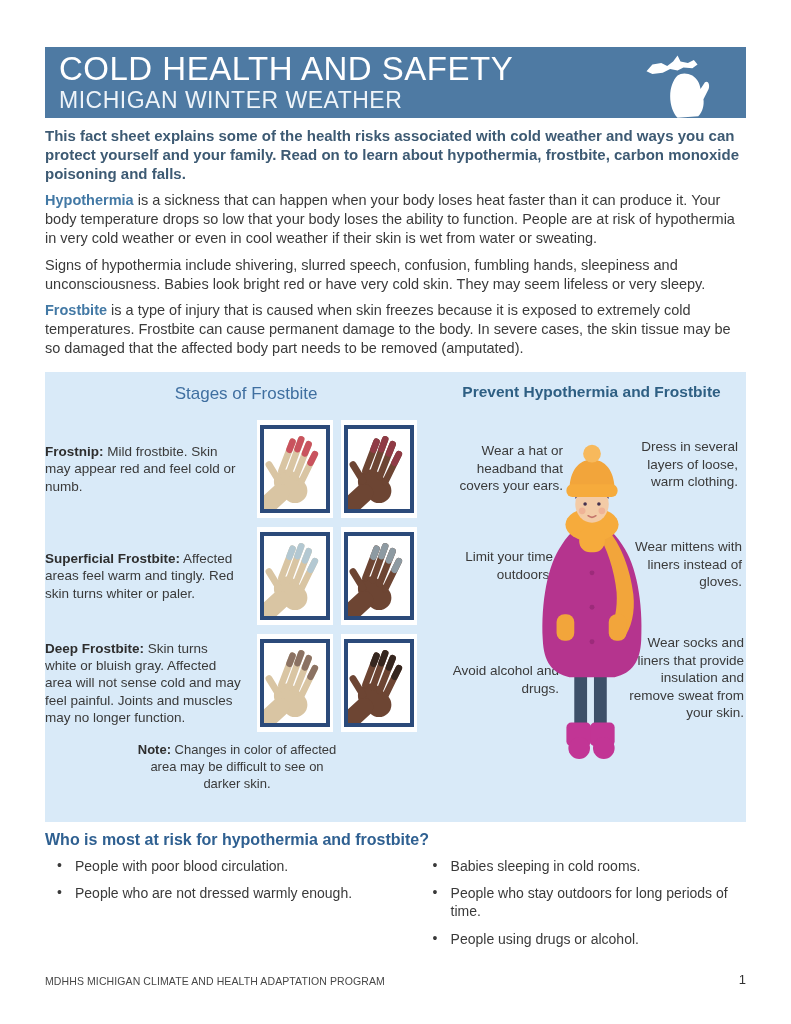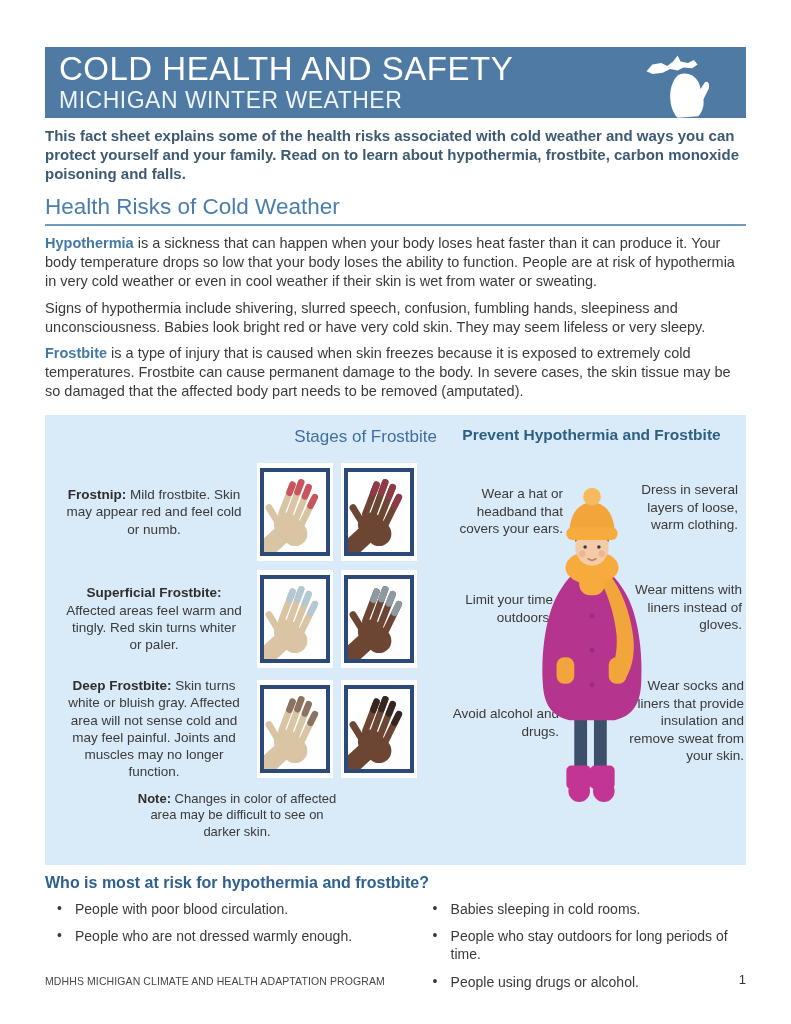--- a/index.html
+++ b/index.html
@@ -60,28 +60,28 @@
 
   
   .infobox{
     margin-top:14px;
     background:var(--boxblue);
     height:450px;
     display:flex;
   }
   .stages-col{width:392px;padding-top:12px;}
   .stages-title{
-    text-align:right;color:var(--stagetitle);
+    text-align:center;color:var(--stagetitle);
     font-size:17px;font-weight:400;margin-left:10px;
   }
   .stage-row{display:flex;align-items:center;margin-top:9px;}
   .stage-row.first{margin-top:16px;}
   .stage-text{
-    width:208px;padding:0 10px 0 20px;
-    text-align:center;font-size:13.5px;line-height:1.28;color:var(--body);
+    width:208px;padding:0 10px 0 0;
+    text-align:left;font-size:13.5px;line-height:1.28;color:var(--body);
   }
   .stage-text b{color:#2e2e2e;}
   .frames{display:flex;gap:8px;margin-left:4px;}
   .frame-wrap{background:#fff;padding:5px 3px;}
   .frame{
     width:70px;height:88px;background:#fff;
     border:4px solid var(--navy);
     overflow:hidden;
   }
   .hand{width:100%;height:100%;display:block;}
@@ -153,21 +153,20 @@
     <svg class="mi-icon" viewBox="0 0 100 100" aria-hidden="true">
       <g fill="#ffffff">
         <path d="M2,34 L10,25 L22,23 L30,27 L38,21 L44,13 L48,21 L58,23 L66,19 L71,25 L64,30 L52,29 L44,33 L34,31 L24,36 L10,38 Z"></path>
         <path d="M44,40 C38,46 34,56 34,68 C34,80 38,91 44,97 L72,95 C78,89 80,80 79,72 L86,58 C88,52 85,46 81,49 L75,58 C74,50 70,44 64,40 C57,36 49,36 44,40 Z"></path>
       </g>
     </svg>
   </div>
 
   <p class="intro">This fact sheet explains some of the health risks associated with cold weather and ways you can protect yourself and your family. Read on to learn about hypothermia, frostbite, carbon monoxide poisoning and falls.</p>
 
-  <h2 class="h2">Health Risks of Cold Weather</h2>
 
   <p class="para"><b class="kw">Hypothermia</b><span> is a sickness that can happen when your body loses heat faster than it can produce it. Your body temperature drops so low that your body loses the ability to function. People are at risk of hypothermia in very cold weather or even in cool weather if their skin is wet from water or sweating.</span></p>
 
   <p class="para">Signs of hypothermia include shivering, slurred speech, confusion, fumbling hands, sleepiness and unconsciousness. Babies look bright red or have very cold skin. They may seem lifeless or very sleepy.</p>
 
   <p class="para"><b class="kw">Frostbite</b><span> is a type of injury that is caused when skin freezes because it is exposed to extremely cold temperatures. Frostbite can cause permanent damage to the body. In severe cases, the skin tissue may be so damaged that the affected body part needs to be removed (amputated).</span></p>
 
   <div class="infobox">
 
     <div class="stages-col">

